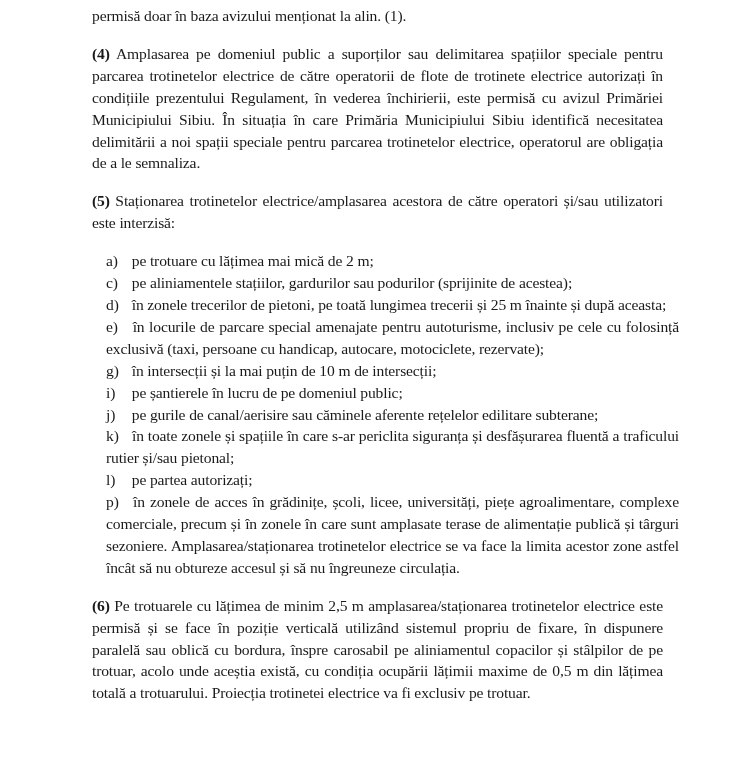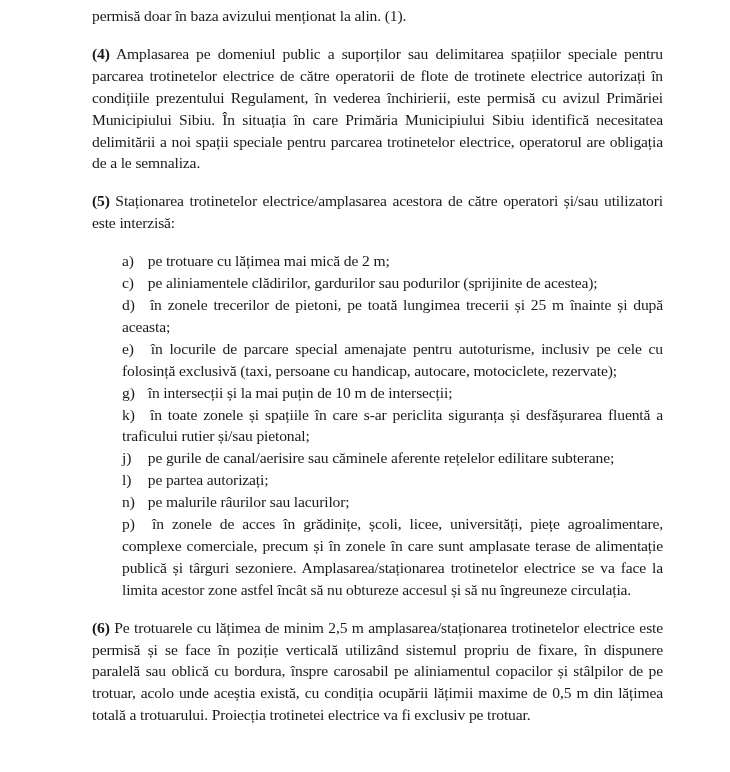--- a/index.html
+++ b/index.html
@@ -13,46 +13,46 @@
   .page {
     position: absolute;
     left: 76px; top: -11px;
     width: 603px;
     font-size: 15.6px;
     line-height: 21.9px;
     letter-spacing: -0.15px;
   }
   p { margin: 16px; text-align: justify; }
   .num { font-weight: bold; }
-  .list { margin: 16px; padding: 0; list-style: none; }
+  .list { margin: 0; padding: 0; list-style: none; }
   .list li {
     margin: 0 0 0 30px;
     text-align: justify;
   }
   .marker { display: inline-block; min-width: 22px; }
 </style>
 </head>
 <body>
 
 <div class="page">
 
   <p>permisă doar în baza avizului menționat la alin. (1).</p>
 
   <p><span class="num">(4)</span><span> Amplasarea pe domeniul public a suporților sau delimitarea spațiilor speciale pentru parcarea trotinetelor electrice de către operatorii de flote de trotinete electrice autorizați în condițiile prezentului Regulament, în vederea închirierii, este permisă cu avizul Primăriei Municipiului Sibiu. În situația în care Primăria Municipiului Sibiu identifică necesitatea delimitării a noi spații speciale pentru parcarea trotinetelor electrice, operatorul are obligația de a le semnaliza.</span></p>
 
   <p><span class="num">(5)</span><span> Staționarea trotinetelor electrice/amplasarea acestora de către operatori și/sau utilizatori este interzisă:</span></p>
 
   <ul class="list">
     <li><span class="marker">a)</span> <span>pe trotuare cu lățimea mai mică de 2 m;</span></li>
-    <li><span class="marker">c)</span> <span>pe aliniamentele clădirilor, gardurilor sau podurilor (sprijinite de acestea);</span></li>
+    <li><span class="marker">c)</span> <span>pe aliniamentele stațiilor, gardurilor sau podurilor (sprijinite de acestea);</span></li>
     <li><span class="marker">d)</span> <span>în zonele trecerilor de pietoni, pe toată lungimea trecerii și 25 m înainte și după aceasta;</span></li>
     <li><span class="marker">e)</span> <span>în locurile de parcare special amenajate pentru autoturisme, inclusiv pe cele cu folosință exclusivă (taxi, persoane cu handicap, autocare, motociclete, rezervate);</span></li>
     <li><span class="marker">g)</span> <span>în intersecții și la mai puțin de 10 m de intersecții;</span></li>
+    <li><span class="marker">i)</span> <span>pe șantierele în lucru de pe domeniul public;</span></li>
+    <li><span class="marker">j)</span> <span>pe gurile de canal/aerisire sau căminele aferente rețelelor edilitare subterane;</span></li>
     <li><span class="marker">k)</span> <span>în toate zonele și spațiile în care s-ar periclita siguranța și desfășurarea fluentă a traficului rutier și/sau pietonal;</span></li>
-    <li><span class="marker">j)</span> <span>pe gurile de canal/aerisire sau căminele aferente rețelelor edilitare subterane;</span></li>
     <li><span class="marker">l)</span> <span>pe partea autorizați;</span></li>
-    <li><span class="marker">n)</span> <span>pe malurile râurilor sau lacurilor;</span></li>
     <li><span class="marker">p)</span> <span>în zonele de acces în grădinițe, școli, licee, universități, piețe agroalimentare, complexe comerciale, precum și în zonele în care sunt amplasate terase de alimentație publică și târguri sezoniere. Amplasarea/staționarea trotinetelor electrice se va face la limita acestor zone astfel încât să nu obtureze accesul și să nu îngreuneze circulația.</span></li>
   </ul>
 
   <p><span class="num">(6)</span><span>  Pe trotuarele cu lățimea de minim 2,5 m amplasarea/staționarea trotinetelor electrice este permisă și se face în poziție verticală utilizând sistemul propriu de fixare, în dispunere paralelă sau oblică cu bordura, înspre carosabil pe aliniamentul copacilor și stâlpilor de pe trotuar, acolo unde aceștia există, cu condiția ocupării lățimii maxime de 0,5 m din lățimea totală a trotuarului. Proiecția trotinetei electrice va fi exclusiv pe trotuar.</span></p>
 
 </div>
 
 </body></html>

